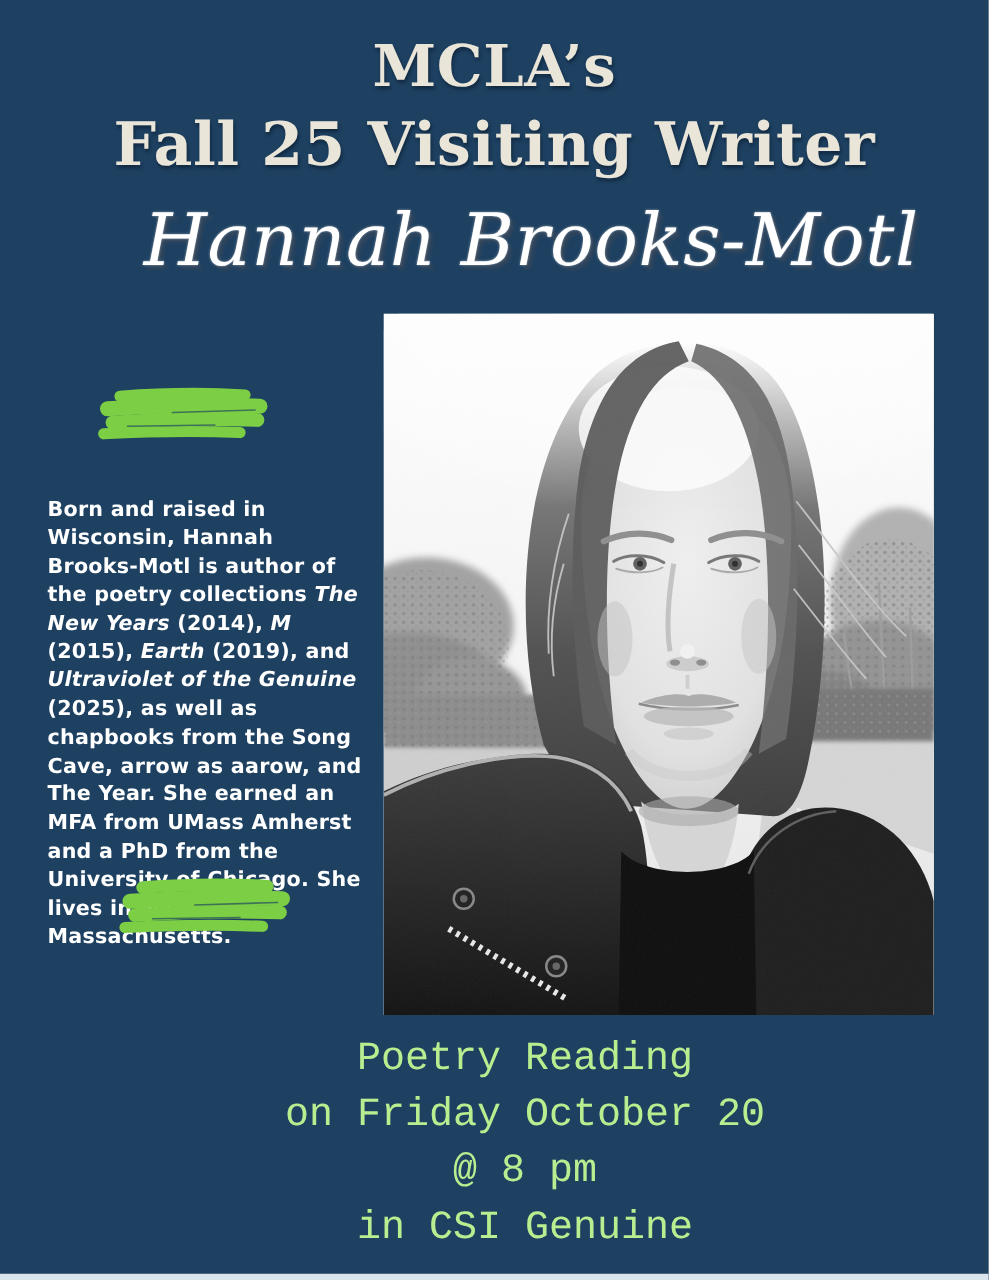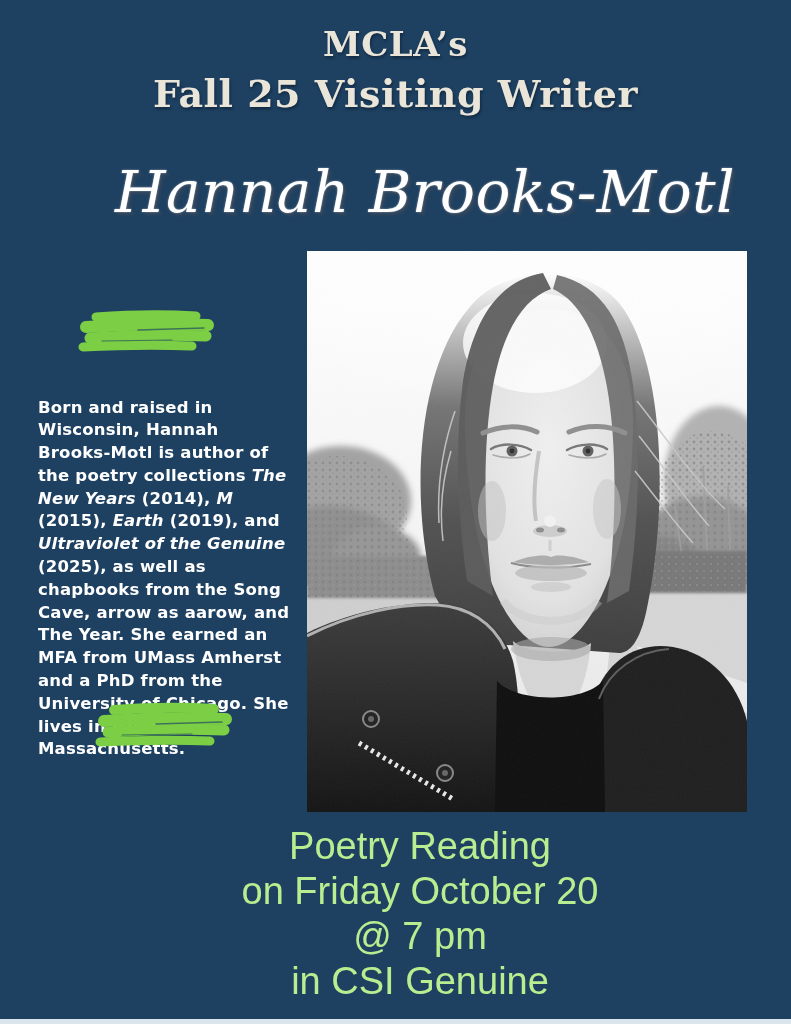--- a/index.html
+++ b/index.html
@@ -11,22 +11,22 @@
     overflow:hidden;
   }
 
   .header {
     position:absolute; top:22px; left:0; width:791px;
     text-align:center;
     color: var(--header-text, #eae5d9);
     font-family:"DejaVu Serif", serif; font-weight:bold;
     text-shadow: 1px 2px 3px rgba(8,20,35,0.55);
   }
-  .header-line1 { font-size:34px; line-height:1.35; letter-spacing:0.5px; }
-  .header-line2 { font-size:38px; line-height:1.35; letter-spacing:0.5px; }
+  .header-line1 { font-size:46px; line-height:1.35; letter-spacing:0.5px; }
+  .header-line2 { font-size:48px; line-height:1.35; letter-spacing:0.5px; }
 
   .title {
     position:absolute; top:158px; left:60px; width:730px;
     text-align:center;
     font-family:"DejaVu Serif", serif; font-weight:normal;
     font-size:58px; letter-spacing:0.5px;
     color: var(--title-text, #ffffff);
     text-shadow: 0 0 2px rgba(160,170,180,0.95), 3px 3px 3px rgba(60,72,88,0.75);
     font-style: italic;
   }
@@ -46,22 +46,22 @@
   .photo {
     position:absolute; left:307px; top:251px; width:440px; height:561px;
     background:#ffffff;
   }
   .photo svg { display:block; width:440px; height:561px; }
 
   .event {
     position:absolute; top:824px; left:50px; width:740px;
     text-align:center;
     color: var(--event-text, #b9ee90);
-    font-family:Liberation Sans, sans-serif;
-    font-size:38px; line-height:45px;
+    font-family:Liberation Mono, monospace;
+    font-size:32px; line-height:45px;
   }
 
   .bottom-bar {
     position:absolute; left:0; bottom:0; width:791px; height:5px;
     background: var(--bottom-bar, #d9e4ec);
   }
 </style>
 </head>
 <body>
 
@@ -250,19 +250,19 @@
       <circle cx="138" cy="522" r="8" fill="#222222" stroke="#888888" stroke-width="2"></circle>
       <circle cx="138" cy="522" r="3" fill="#666666"></circle>
 
       <rect x="0" y="0" width="440" height="561" filter="url(#grain)" opacity="0.05"></rect>
     </svg>
   </div>
 
   <div class="event">
     <div>Poetry Reading</div>
     <div>on Friday October 20</div>
-    <div>@ 7 pm</div>
+    <div>@ 8 pm</div>
     <div>in CSI Genuine</div>
   </div>
 
   <div class="bottom-bar"></div>
 
 </div>
 
 </body></html>

